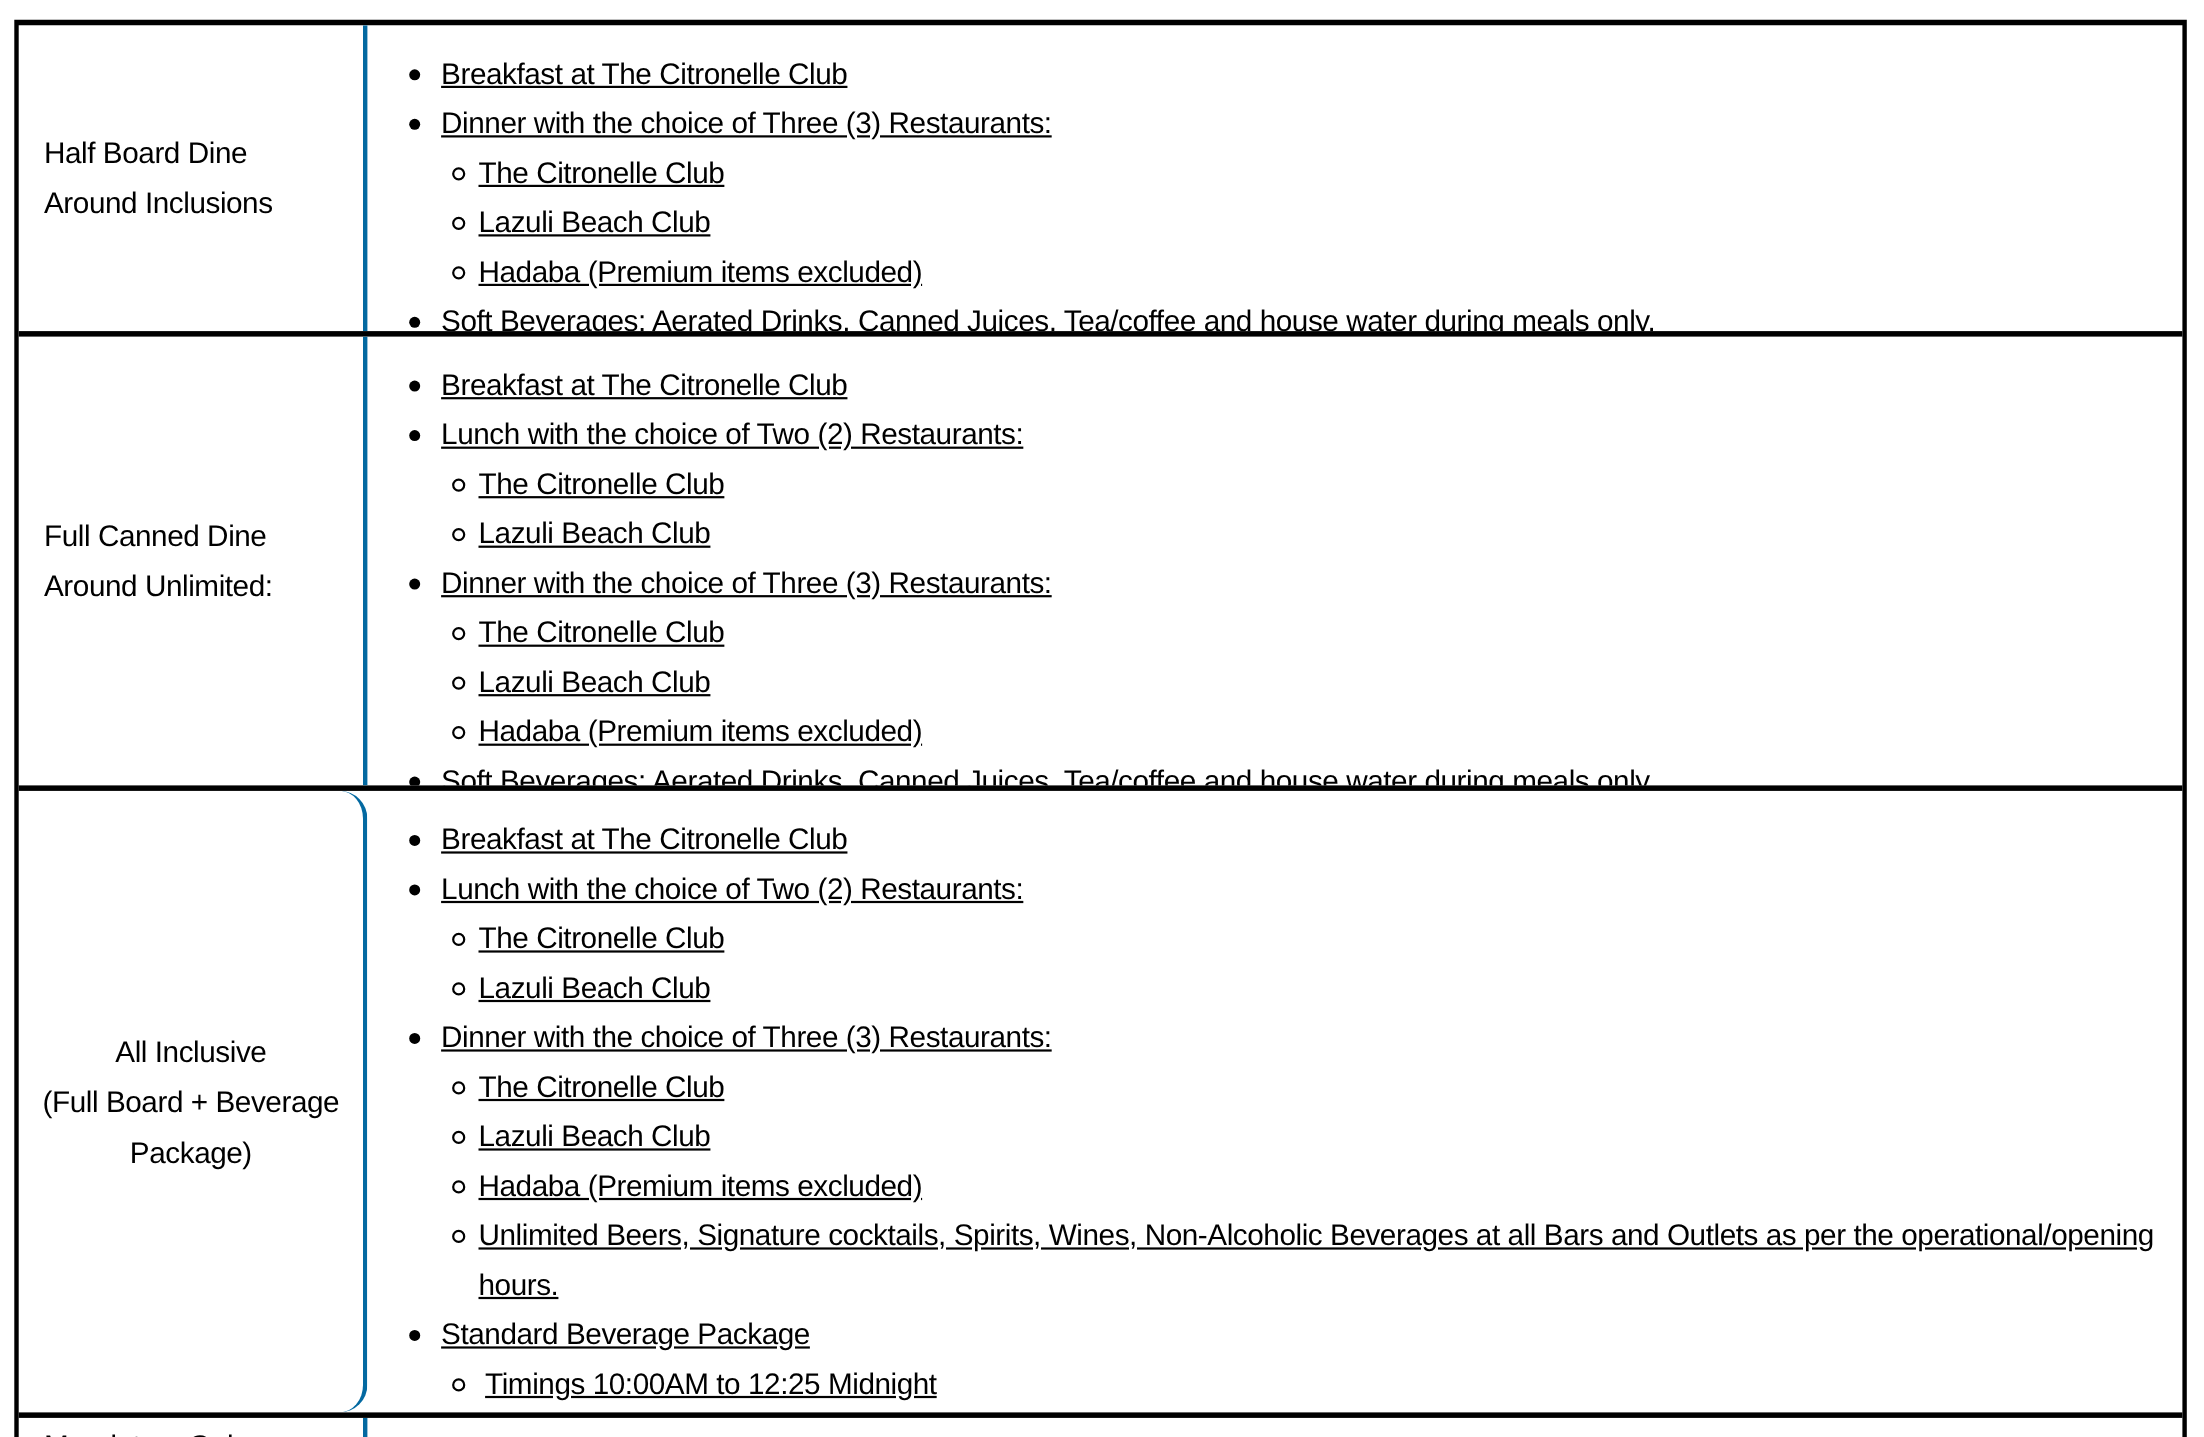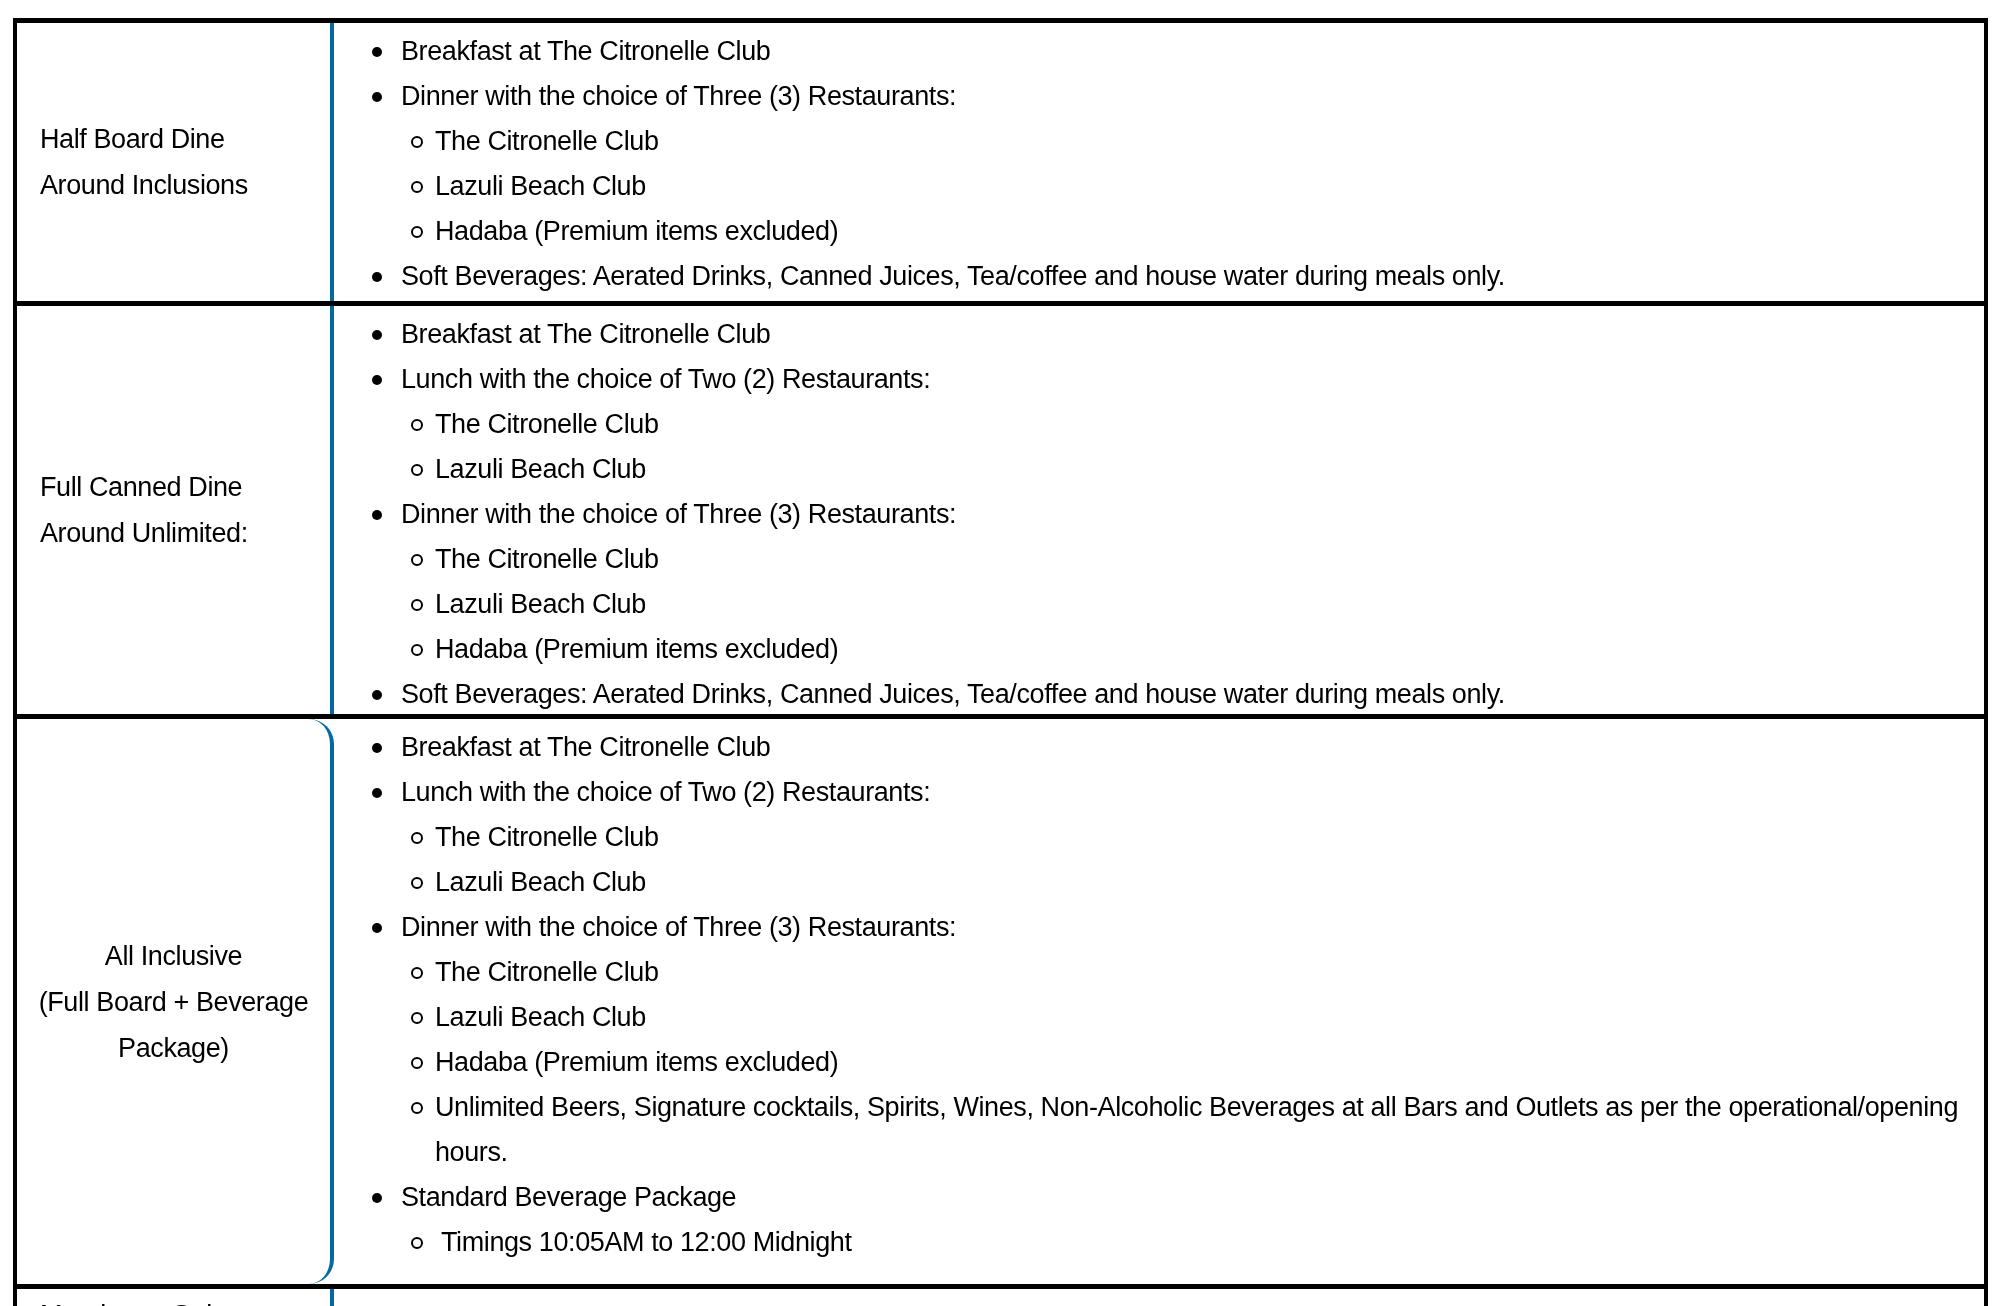--- a/index.html
+++ b/index.html
@@ -21,21 +21,21 @@
   .lbl{
     width:317px;box-sizing:border-box;border-right:4px solid #0369a1;
     display:flex;flex-direction:column;justify-content:center;
     padding-left:23px;font-size:27px;line-height:46px;letter-spacing:-0.4px;
     flex-shrink:0;
   }
   .lbl.center{padding-left:2px;padding-right:2px;text-align:center;border-radius:25px;}
   .lbl.top{justify-content:flex-start;padding-top:3px;}
   .lbl-line{white-space:nowrap;}
   .lbl.center .lbl-line{white-space:nowrap;}
-  .content{flex:1;padding:6px 12px 0 0;box-sizing:border-box;}
+  .content{flex:1;padding:22px 12px 0 0;box-sizing:border-box;text-decoration:underline;}
   .item{
     position:relative;font-size:27px;line-height:45px;letter-spacing:-0.4px;
   }
   .item.lvl1{padding-left:67px;}
   .item.lvl2{padding-left:101px;}
   .item.lvl2.pad{padding-left:107px;}
   .dot{
     position:absolute;left:38px;top:18px;width:10px;height:10px;
     border-radius:50%;background:#000;
   }
@@ -93,21 +93,21 @@
       <div class="item lvl1"><span class="dot"></span><span>Breakfast at The Citronelle Club</span></div>
       <div class="item lvl1"><span class="dot"></span><span>Lunch with the choice of Two (2) Restaurants:</span></div>
       <div class="item lvl2"><span class="circ"></span><span>The Citronelle Club</span></div>
       <div class="item lvl2"><span class="circ"></span><span>Lazuli Beach Club</span></div>
       <div class="item lvl1"><span class="dot"></span><span>Dinner with the choice of Three (3) Restaurants:</span></div>
       <div class="item lvl2"><span class="circ"></span><span>The Citronelle Club</span></div>
       <div class="item lvl2"><span class="circ"></span><span>Lazuli Beach Club</span></div>
       <div class="item lvl2"><span class="circ"></span><span>Hadaba (Premium items excluded)</span></div>
       <div class="item lvl2"><span class="circ"></span><span>Unlimited Beers, Signature cocktails, Spirits, Wines, Non-Alcoholic Beverages at all Bars and Outlets as per the operational/opening hours.</span></div>
       <div class="item lvl1"><span class="dot"></span><span>Standard Beverage Package</span></div>
-      <div class="item lvl2 pad"><span class="circ"></span><span>Timings 10:05AM to 12:00 Midnight</span></div>
+      <div class="item lvl2 pad"><span class="circ"></span><span>Timings 10:00AM to 12:25 Midnight</span></div>
     </div>
   </div>
 
   <div class="row r4">
     <div class="lbl top">
       <div class="lbl-line">Mandatory Gala</div>
     </div>
     <div class="content"></div>
   </div>
 

